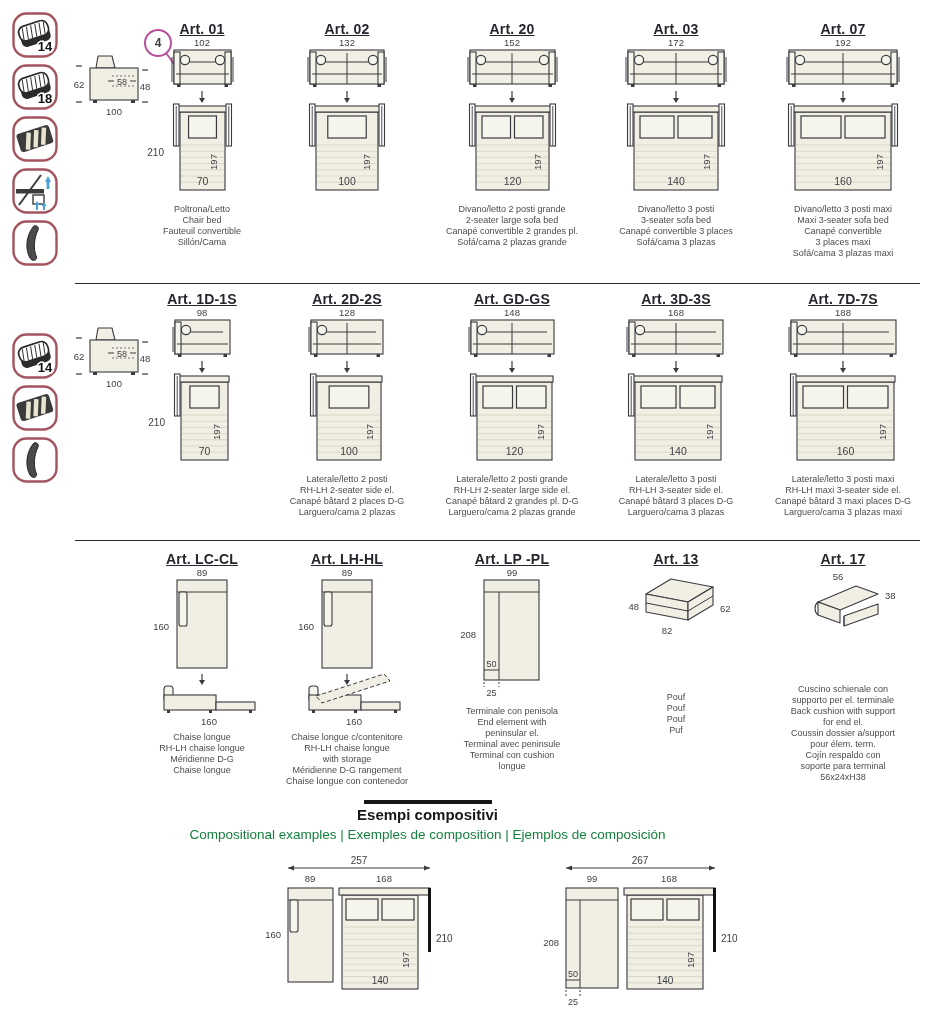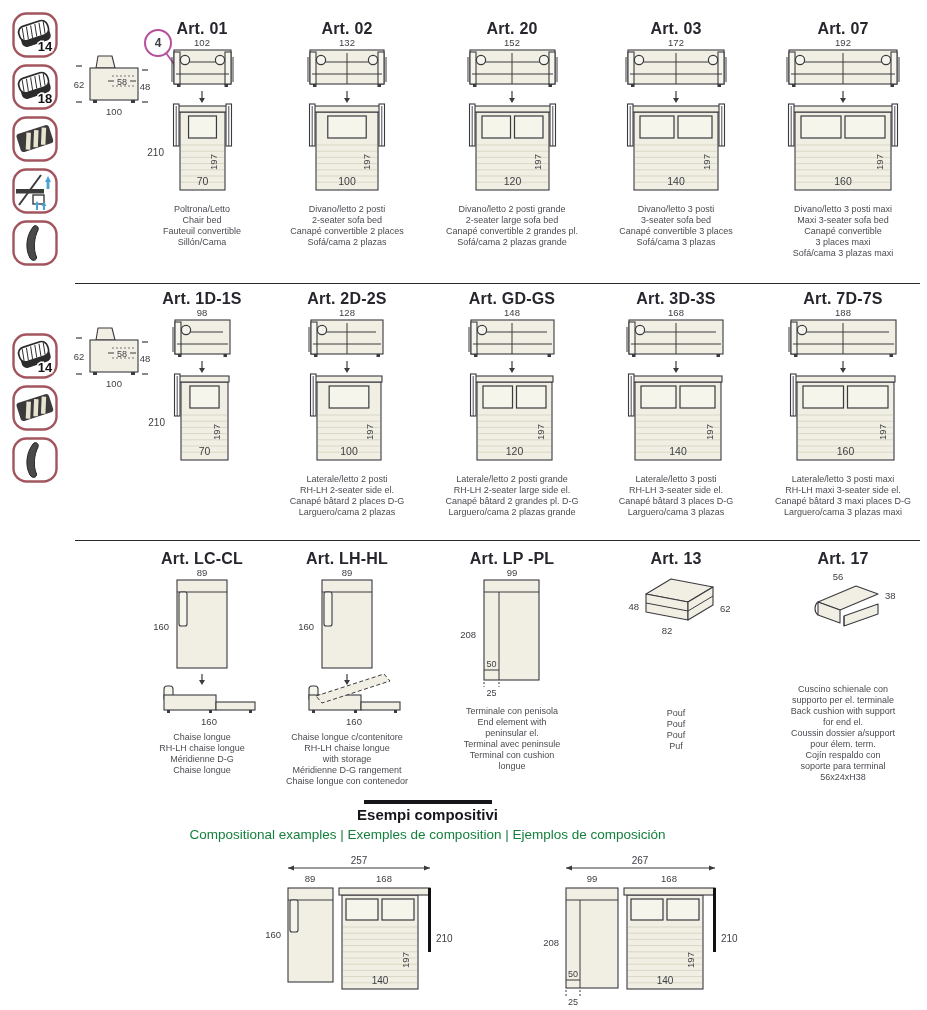--- a/index.html
+++ b/index.html
@@ -1,19 +1,19 @@
 <!DOCTYPE html>
 <html><head>
 <meta charset="utf-8">
 <style>
   html,body{margin:0;padding:0;background:#ffffff;}
   .page{position:relative;width:927px;height:1010px;background:#fff;
         font-family:"Liberation Sans",sans-serif;overflow:hidden;}
   .cell{position:absolute;width:170px;text-align:center;}
-  .a-title{font-size:16px;font-weight:bold;color:#26262e;letter-spacing:.2px;line-height:14px;margin-bottom:2px;}
+  .a-title{font-size:14px;font-weight:bold;color:#26262e;letter-spacing:.2px;line-height:14px;margin-bottom:2px;text-decoration:underline;}
   .desc{margin-top:8px;}
   .dline{font-size:9px;line-height:11px;color:#4b4b52;}
   .divider{position:absolute;left:75px;width:845px;border-top:1.5px solid #2a2a2e;}
   svg{display:block;margin:0 auto;overflow:visible;}
   svg text{font-family:"Liberation Sans",sans-serif;fill:#3d3d44;}
   .es-bar{position:absolute;left:364px;top:800px;width:128px;height:3.5px;background:#16161a;}
   .es-title{position:absolute;left:190px;top:806px;width:475px;text-align:center;
             font-weight:bold;font-size:15px;color:#16161c;}
   .es-sub{position:absolute;left:100px;top:827px;width:655px;text-align:center;
           font-size:13.5px;color:#15803d;}
@@ -242,26 +242,20 @@
         <line x1="55" y1="107" x2="115" y2="107" stroke="#d9d7c6" stroke-width="1"></line>
         <line x1="55" y1="113.2" x2="115" y2="113.2" stroke="#d9d7c6" stroke-width="1"></line>
         <line x1="55" y1="119.4" x2="115" y2="119.4" stroke="#d9d7c6" stroke-width="1"></line>
         <line x1="55" y1="125.60000000000001" x2="115" y2="125.60000000000001" stroke="#d9d7c6" stroke-width="1"></line>
         <line x1="55" y1="131.8" x2="115" y2="131.8" stroke="#d9d7c6" stroke-width="1"></line>
         <line x1="55" y1="138" x2="115" y2="138" stroke="#d9d7c6" stroke-width="1"></line>
         <line x1="55" y1="144.2" x2="115" y2="144.2" stroke="#d9d7c6" stroke-width="1"></line>
         <text x="85" y="147" font-size="10.5" text-anchor="middle">100</text>
         <text x="108" y="124" font-size="9.5" text-anchor="middle" transform="rotate(-90 108 124)">197</text>
       </svg>
-      <div class="desc">
-        <div class="dline">Divano/letto 2 posti</div>
-        <div class="dline">2-seater sofa bed</div>
-        <div class="dline">Canapé convertible 2 places</div>
-        <div class="dline">Sofá/cama 2 plazas</div>
-      </div>
     </div>
     <div class="cell" style="left:427px;top:22px;">
       <div class="a-title">Art. 20</div>
       <svg width="170" height="158" viewBox="0 0 170 158">
         <text x="85" y="8" font-size="9.5" text-anchor="middle">152</text>
         <rect x="43" y="12" width="85" height="34" fill="#f1efe3" stroke="#3a3a40" stroke-width="1.1"></rect>
         <rect x="43" y="14" width="6" height="32" fill="#f6f5ec" stroke="#3a3a40" stroke-width="1.1"></rect>
         <line x1="41" y1="19" x2="41" y2="44" stroke="#3a3a40" stroke-width="1"></line>
         <rect x="122" y="14" width="6" height="32" fill="#f6f5ec" stroke="#3a3a40" stroke-width="1.1"></rect>
         <line x1="130" y1="19" x2="130" y2="44" stroke="#3a3a40" stroke-width="1"></line>
@@ -648,21 +642,21 @@
       <svg width="170" height="76" viewBox="0 0 170 76">
         <polygon points="55,26 80,11 122,19 97,34" fill="#f1efe3" stroke="#3a3a40" stroke-width="1.1" stroke-linejoin="round"></polygon>
         <polygon points="55,26 97,34 97,52 55,44" fill="#f1efe3" stroke="#3a3a40" stroke-width="1.1" stroke-linejoin="round"></polygon>
         <polygon points="97,34 122,19 122,37 97,52" fill="#f1efe3" stroke="#3a3a40" stroke-width="1.1" stroke-linejoin="round"></polygon>
         <line x1="55" y1="35" x2="97" y2="43" stroke="#3a3a40" stroke-width="1"></line>
         <line x1="97" y1="43" x2="122" y2="28" stroke="#3a3a40" stroke-width="1"></line>
         <text x="48" y="42" font-size="9.5" text-anchor="end">48</text>
         <text x="76" y="66" font-size="9.5" text-anchor="middle">82</text>
         <text x="129" y="44" font-size="9.5" text-anchor="start">62</text>
       </svg>
-      <div class="desc" style="margin-top: 64px;">
+      <div class="desc" style="margin-top: 48px;">
         <div class="dline">Pouf</div>
         <div class="dline">Pouf</div>
         <div class="dline">Pouf</div>
         <div class="dline">Puf</div>
       </div>
     </div>
     <div class="cell" style="left:758px;top:552px;">
       <div class="a-title">Art. 17</div>
       <svg width="170" height="86" viewBox="0 0 170 86">
         <polygon points="86,48 120,36 120,46 86,58" fill="#f1efe3" stroke="#3a3a40" stroke-width="1.1" stroke-linejoin="round"></polygon>

